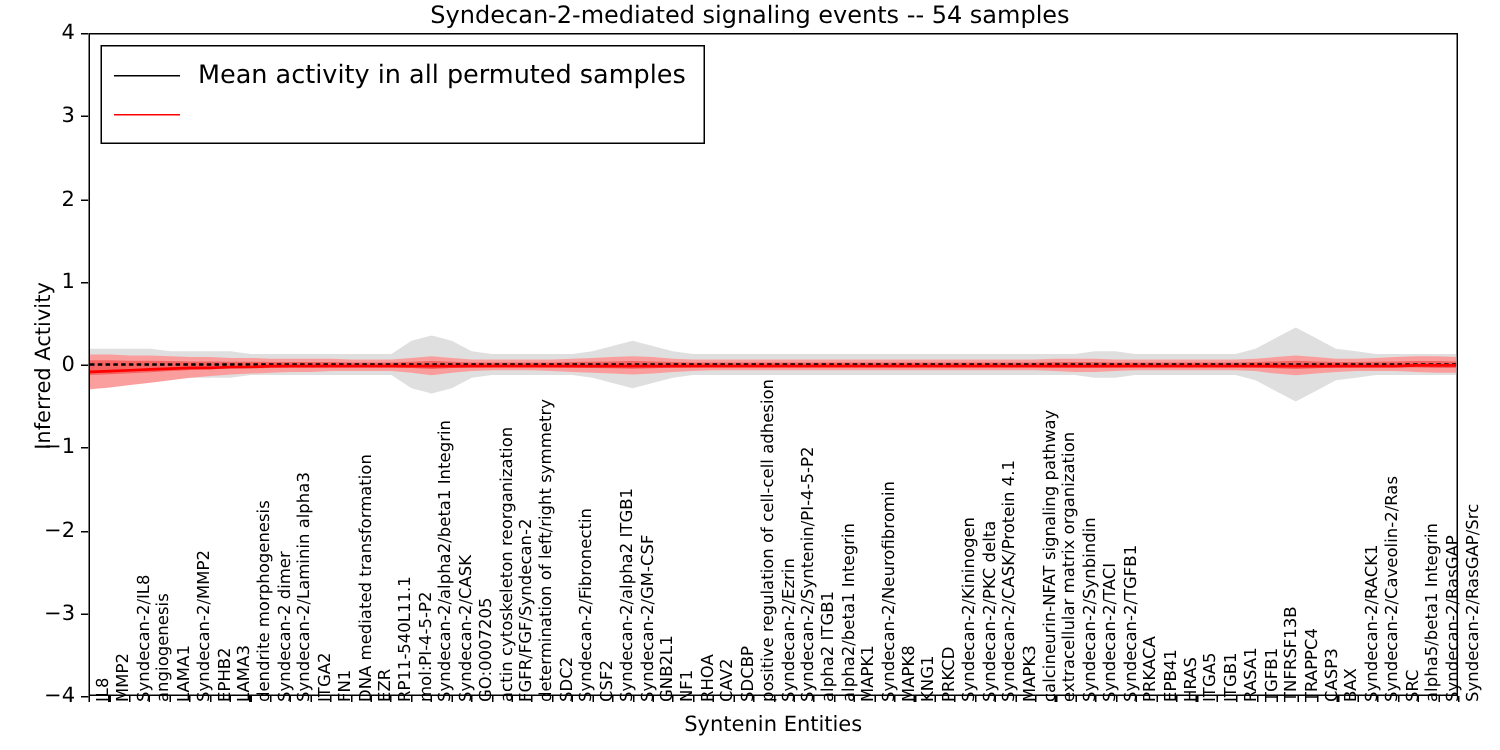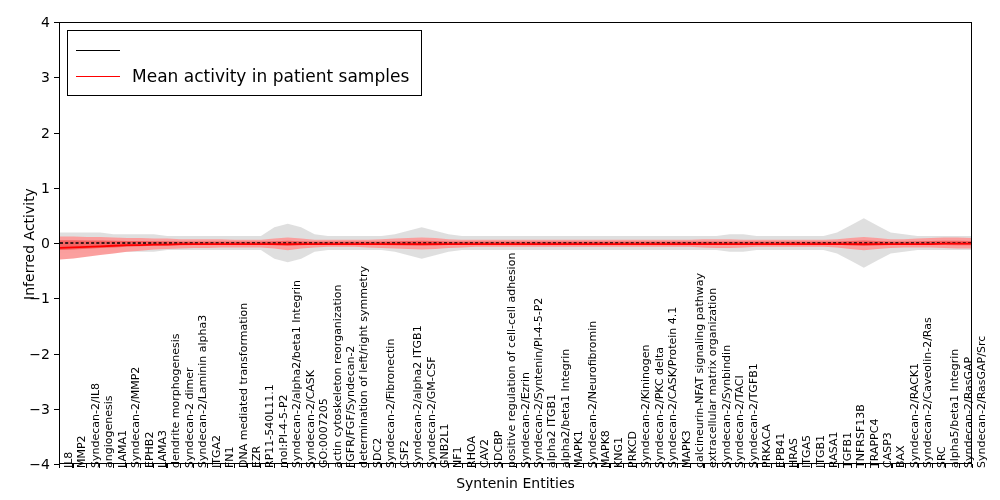--- a/index.html
+++ b/index.html
@@ -64,20 +64,21 @@
   .legend-row{display:flex;align-items:center;height:26px;}
   .legend-swatch{width:44px;height:0;border-top:1.6px solid #000;margin-right:12px;}
   .legend-swatch.red{border-top-color:#ff0000;}
   .legend-text{font-size:17px;color:#000;white-space:nowrap;}
 </style>
 </head>
 <body>
 
 <div id="fig">
 
+  <div id="chart-title">Syndecan-2-mediated signaling events -- 54 samples</div>
 
   <div id="y-axis-label">Inferred Activity</div>
 
   <div id="yticks">
       <div class="ytick-label" style="left: 6px; top: 15px;">4</div>
       <div class="ytick-mark" style="top: 22px;"></div>
       <div class="ytick-label" style="left: 6px; top: 70.25px;">3</div>
       <div class="ytick-mark" style="top: 77.25px;"></div>
       <div class="ytick-label" style="left: 6px; top: 125.5px;">2</div>
       <div class="ytick-mark" style="top: 132.5px;"></div>
@@ -244,20 +245,20 @@
       <div class="xtick-mark" style="left: 899.574px; top: 0px;"></div>
       <div class="xtl" style="left: 917px; top: 4px;">Syndecan-2/RasGAP/Src</div>
       <div class="xtick-mark" style="left: 913px; top: 0px;"></div>
     </div>
 
   <div id="x-axis-label">Syntenin Entities</div>
 
   <div id="legend">
     <div class="legend-row">
       <span class="legend-swatch"></span>
+      <span class="legend-text">Mean activity in all permuted samples</span>
     </div>
     <div class="legend-row">
       <span class="legend-swatch red"></span>
-      <span class="legend-text">Mean activity in patient samples</span>
     </div>
   </div>
 
 </div>
 
 </body></html>

